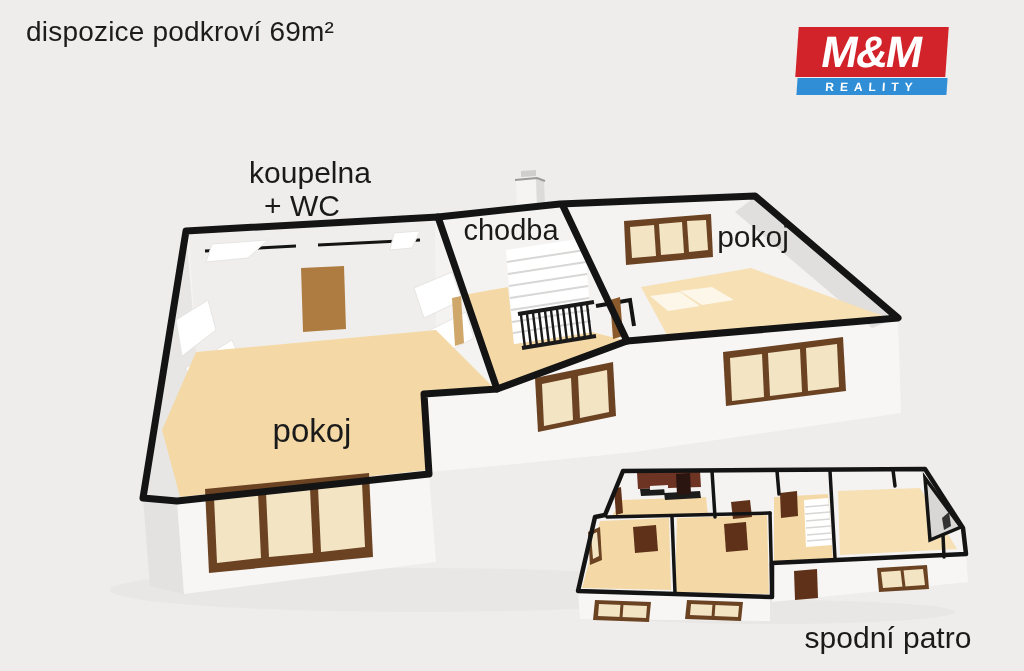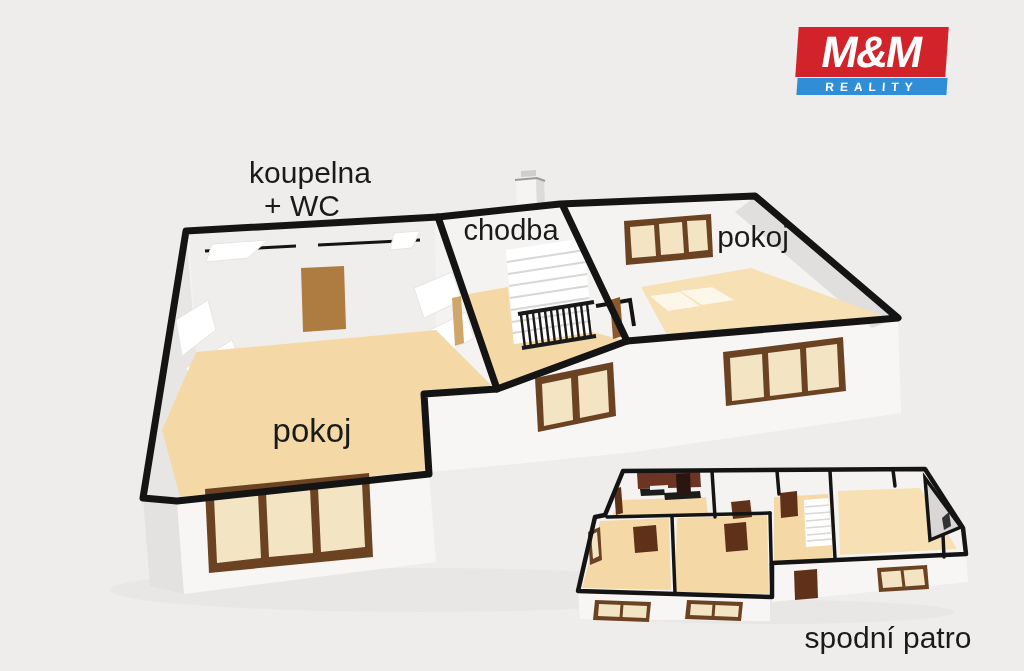--- a/index.html
+++ b/index.html
@@ -32,20 +32,21 @@
     transform:skewX(-4deg);
   }
   svg{position:absolute;left:0;top:0;}
   svg text{font-family:"Liberation Sans", sans-serif;fill:#1a1a1a;}
 </style>
 </head>
 <body>
 
 <div class="canvas">
 
+  <div class="page-title">dispozice podkroví 69m²</div>
 
   <div class="logo">
     <div class="logo-top">
         <span>M&amp;M</span>
       </div>
     <div class="logo-bottom">REALITY</div>
   </div>
 
   <svg width="1024" height="671" viewBox="0 0 1024 671">
 

